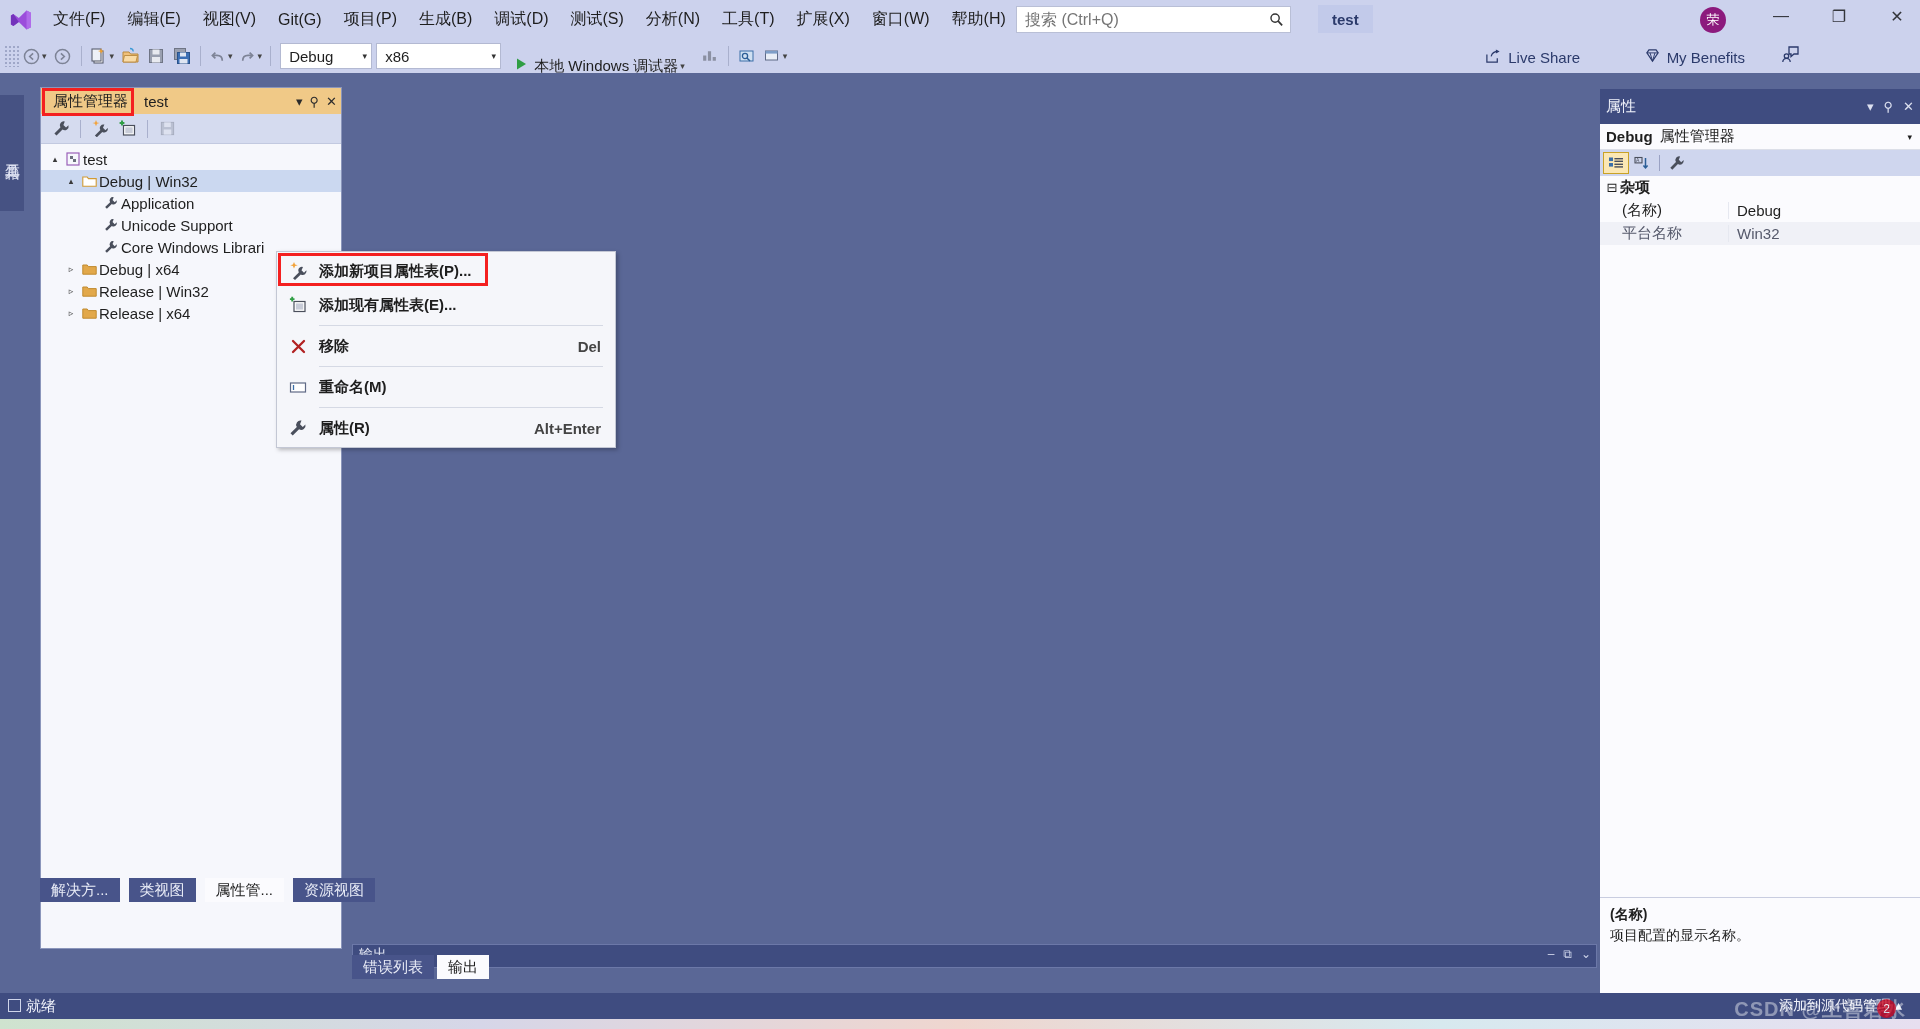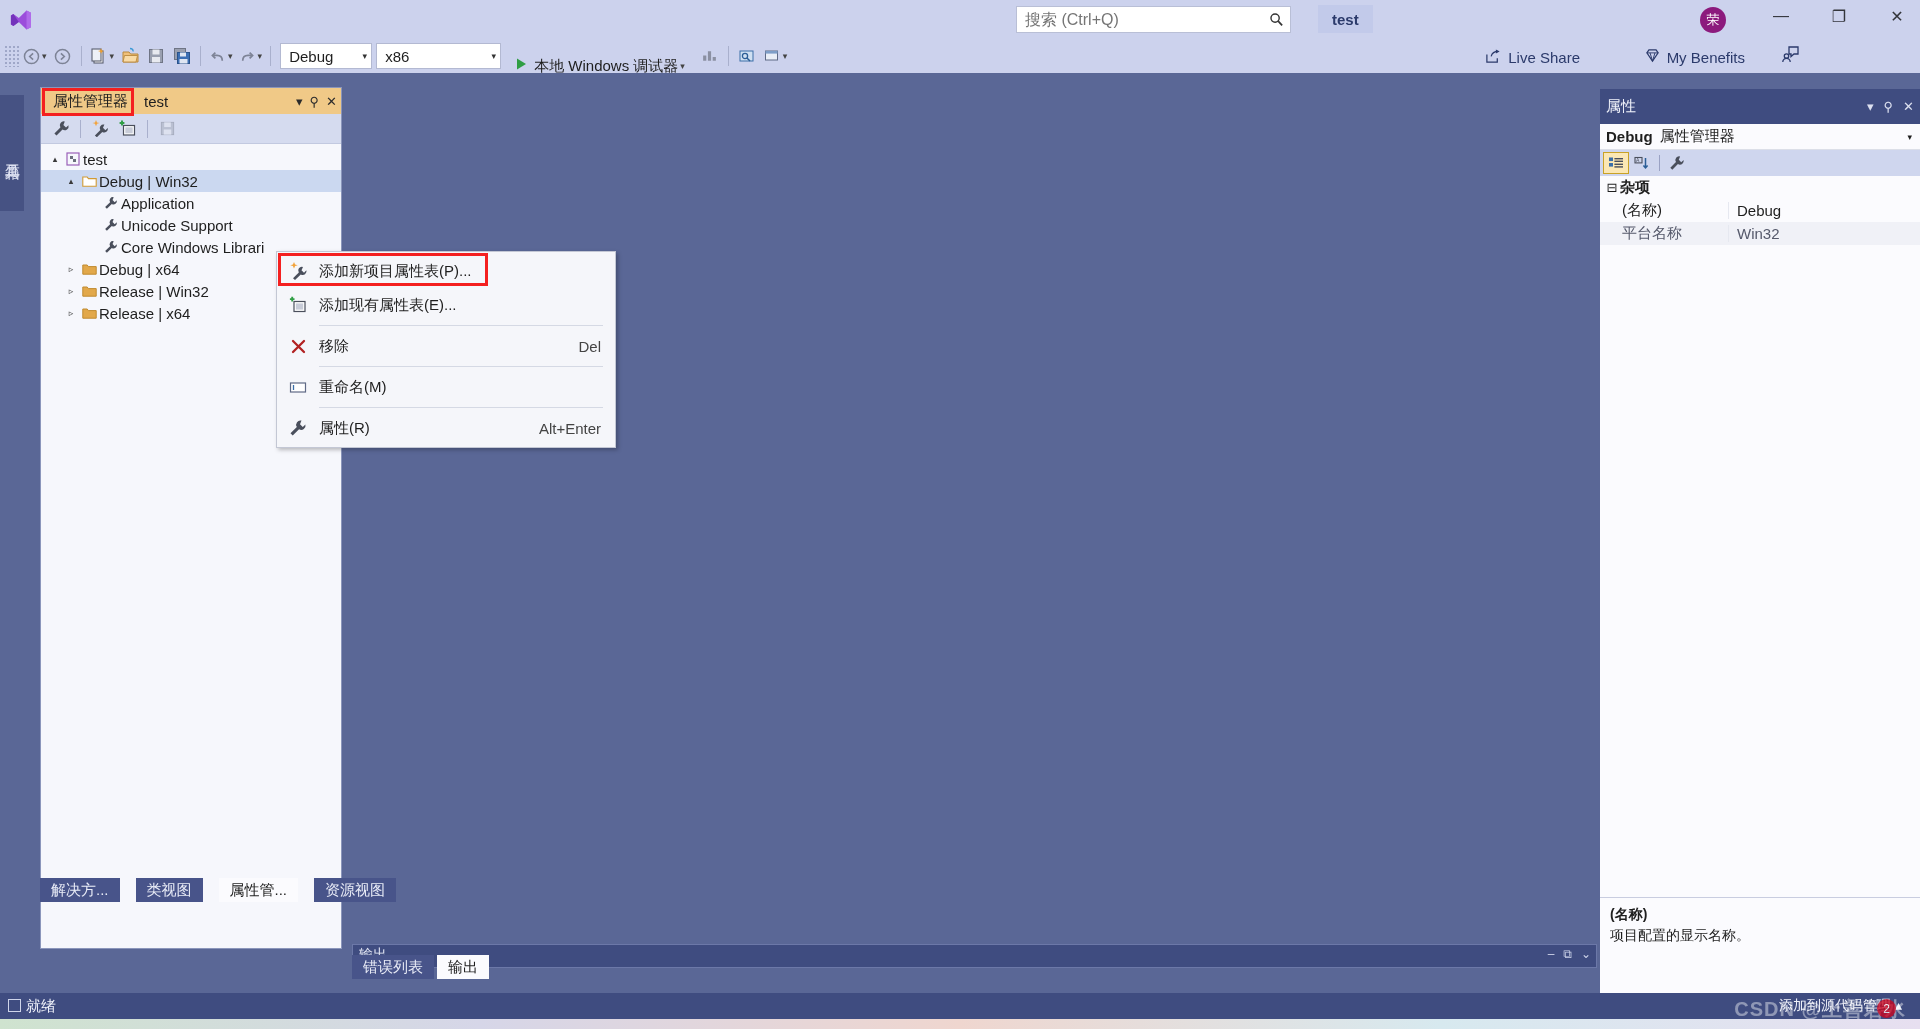--- a/index.html
+++ b/index.html
@@ -113,33 +113,33 @@
   }
   .pm-tb-btn { width: 28px; height: 24px; display: flex; align-items: center; justify-content: center; }
   .pm-tb-sep { width: 1px; height: 18px; background: #a9b0cd; margin: 0 5px; }
   .pm-tree { flex: 1; background: #f6f7fc; padding-top: 4px; overflow: hidden; position: relative; }
   .tnode { display: flex; align-items: center; height: 22px; font-size: 15px;
            color: #1e1e1e; white-space: nowrap; padding-right: 4px; }
   .tnode.sel { background: #cbd8f0; }
   .twist { width: 16px; text-align: center; font-size: 9px; color: #3a3a3a; flex: 0 0 16px; }
   .ticon { width: 20px; display: flex; align-items: center; justify-content: center; flex: 0 0 20px; }
   .pm-footer-tabs {
-    position: absolute; left: 40px; top: 878px; display: flex; align-items: flex-end; gap: 16px;
+    position: absolute; left: 40px; top: 878px; display: flex; align-items: flex-end; gap: 9px;
   }
   .ftab {
     height: 24px; padding: 0 11px; font-size: 15px; display: flex; align-items: center;
     background: #48548a; color: #e9ecf7; white-space: nowrap;
   }
   .ftab.active { background: #fbfbfe; color: #1e1e1e; }
 
   
   .ctx {
     position: absolute; left: 276px; top: 178px; width: 340px;
     background: #f5f6fa; border: 1px solid #c3c7d4;
-    box-shadow: 2px 2px 4px rgba(0,0,0,.25); z-index: 50; padding: 2px 0;
+    box-shadow: 2px 2px 4px rgba(0,0,0,.25); z-index: 50; padding: 2px 0; font-weight: bold;
   }
   .ctx-item {
     height: 34px; display: flex; align-items: center; font-size: 15px;
     color: #1e1e1e; position: relative; padding-right: 14px;
   }
   .ctx-ic { width: 42px; display: flex; align-items: center; justify-content: center; flex: 0 0 42px; }
   .ctx-lbl { flex: 1; white-space: nowrap; }
   .ctx-key { color: #444; font-size: 15px; white-space: nowrap; }
   .ctx-sep { height: 1px; background: #d5d9e4; margin: 3px 12px 3px 42px; }
   .hl-box { position: absolute; border: 3px solid #f42020; pointer-events: none; z-index: 60; }
@@ -227,20 +227,35 @@
 
 <div id="app">
 
   <div class="titlebar">
     <div class="vs-logo">
       <svg width="24" height="24" viewBox="0 0 24 24">
         <path d="M17.5 2.5 22 4.8v14.4l-4.5 2.3L9.8 14 4.4 18l-2.6-1.5V7.5L4.4 6l5.4 4 7.7-7.5z" fill="#9b4ddb"></path>
         <path d="M4.4 6 2 7.5v9L4.4 18l5.4-4-5.4-8z" fill="#6c2fb5" opacity=".85"></path>
         <path d="M17.5 2.5v19l4.5-2.3V4.8l-4.5-2.3z" fill="#b06bea"></path>
       </svg>
+    </div>
+    <div class="menu-list">
+      <div class="menu-item">文件(F)</div>
+      <div class="menu-item">编辑(E)</div>
+      <div class="menu-item">视图(V)</div>
+      <div class="menu-item">Git(G)</div>
+      <div class="menu-item">项目(P)</div>
+      <div class="menu-item">生成(B)</div>
+      <div class="menu-item">调试(D)</div>
+      <div class="menu-item">测试(S)</div>
+      <div class="menu-item">分析(N)</div>
+      <div class="menu-item">工具(T)</div>
+      <div class="menu-item">扩展(X)</div>
+      <div class="menu-item">窗口(W)</div>
+      <div class="menu-item">帮助(H)</div>
     </div>
 
     <div class="search-wrap">
       <input type="text" placeholder="搜索 (Ctrl+Q)" style="">
       <span class="search-icon">
         <svg width="15" height="15" viewBox="0 0 16 16">
           <circle cx="6.5" cy="6.5" r="4.4" fill="none" stroke="#333" stroke-width="1.5"></circle>
           <line x1="9.8" y1="9.8" x2="14" y2="14.3" stroke="#333" stroke-width="1.8"></line>
         </svg>
       </span>

